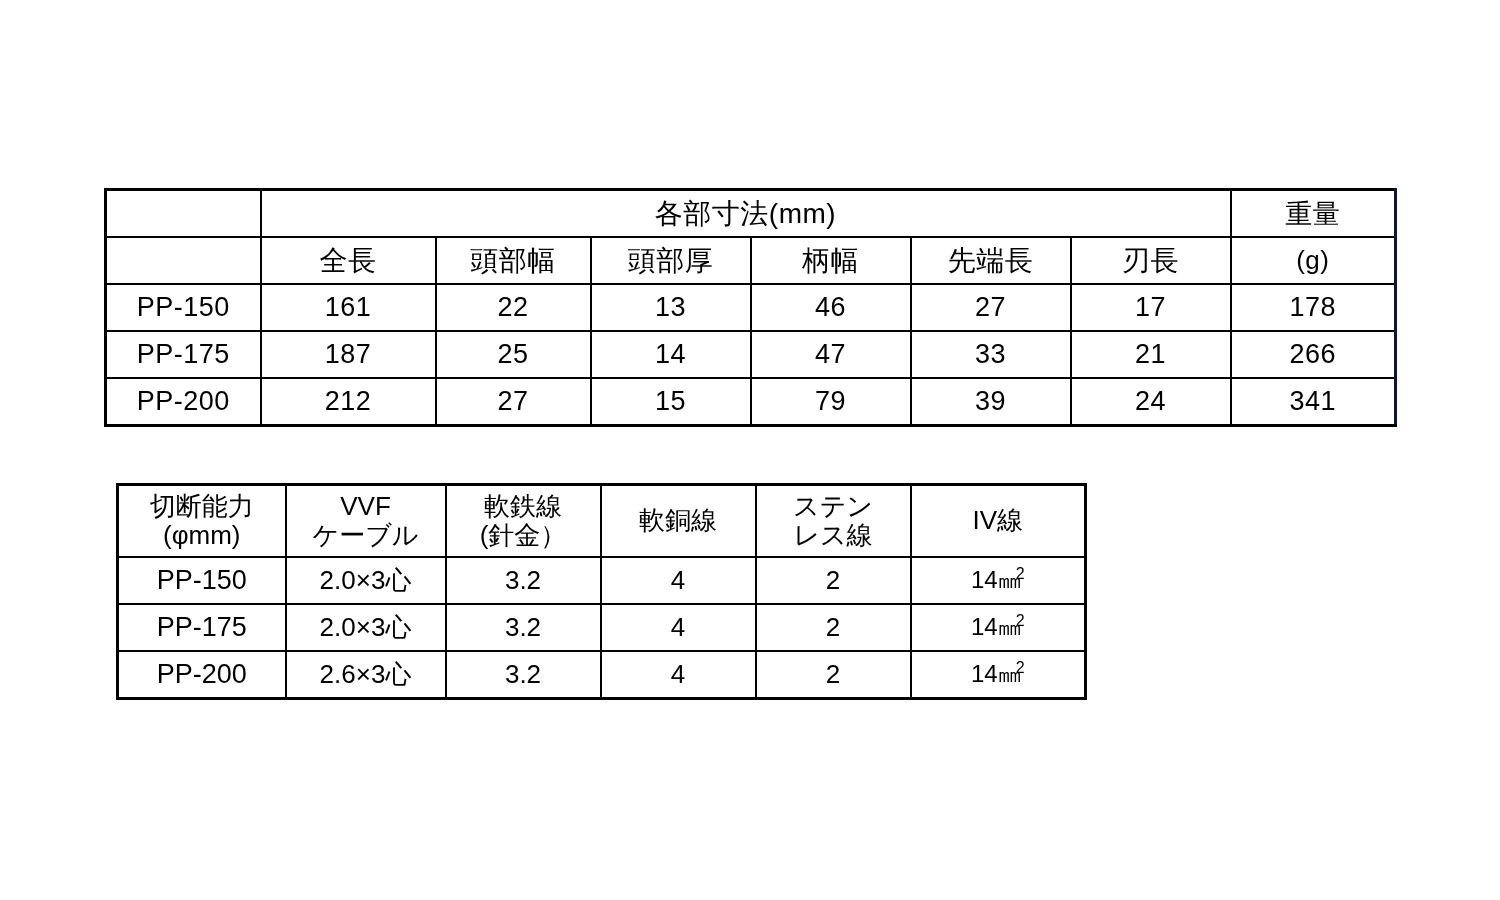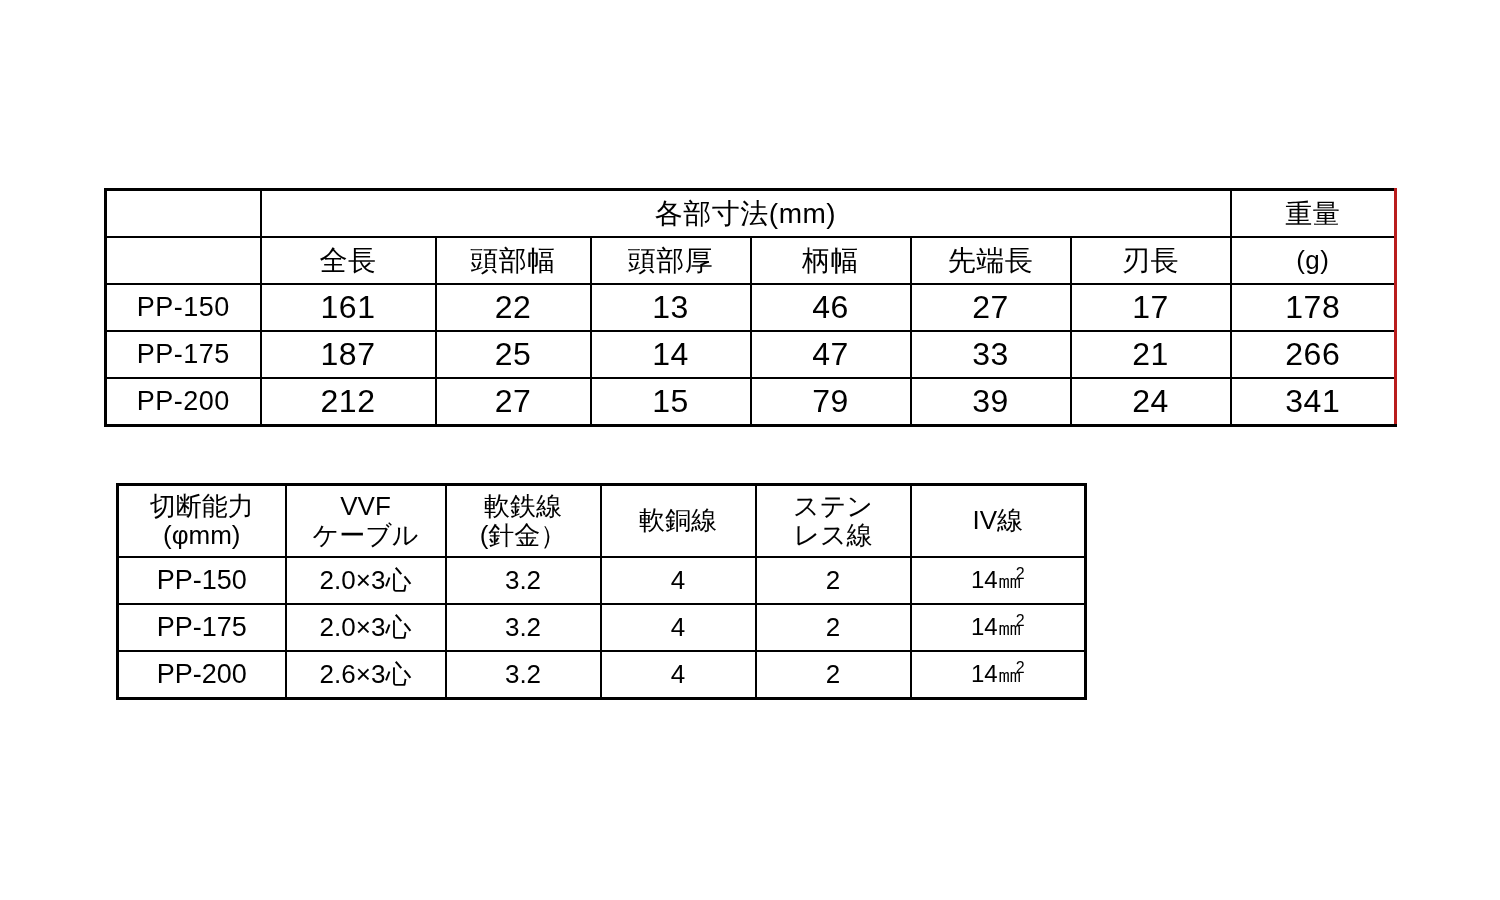--- a/index.html
+++ b/index.html
@@ -37,39 +37,39 @@
     text-align: center;
     vertical-align: middle;
     font-weight: normal;
     font-size: 27px;
     padding: 0;
     height: 45px;
     letter-spacing: 0.5px;
     margin-left: 13px;
   }
   .table-dimensions .outer-left { border-left: 3px solid #000; }
-  .table-dimensions .outer-right { border-right: 3px solid #b91c1c; }
+  .table-dimensions .outer-right { border-right: 3px solid #0f172a; }
   .table-dimensions .outer-top { border-top: 3px solid #000; }
   .table-dimensions .outer-bottom { border-bottom: 3px solid #000; }
 
   .table-dimensions .group-head {
     font-size: 28px;
   }
   .table-dimensions .rowlabel {
     font-size: 27px;
   }
   .table-dimensions .subhead {
     font-size: 28px;
     border-radius: 6px;
   }
   .table-dimensions .weight-unit {
     font-size: 26px;
   }
   .table-dimensions .datacell {
-    font-size: 32px;
+    font-size: 27px;
   }
 
   
   .table-capacity {
     position: absolute;
     left: 116px;
     top: 483px;
     width: 968px;
     border-collapse: collapse;
     table-layout: fixed;

